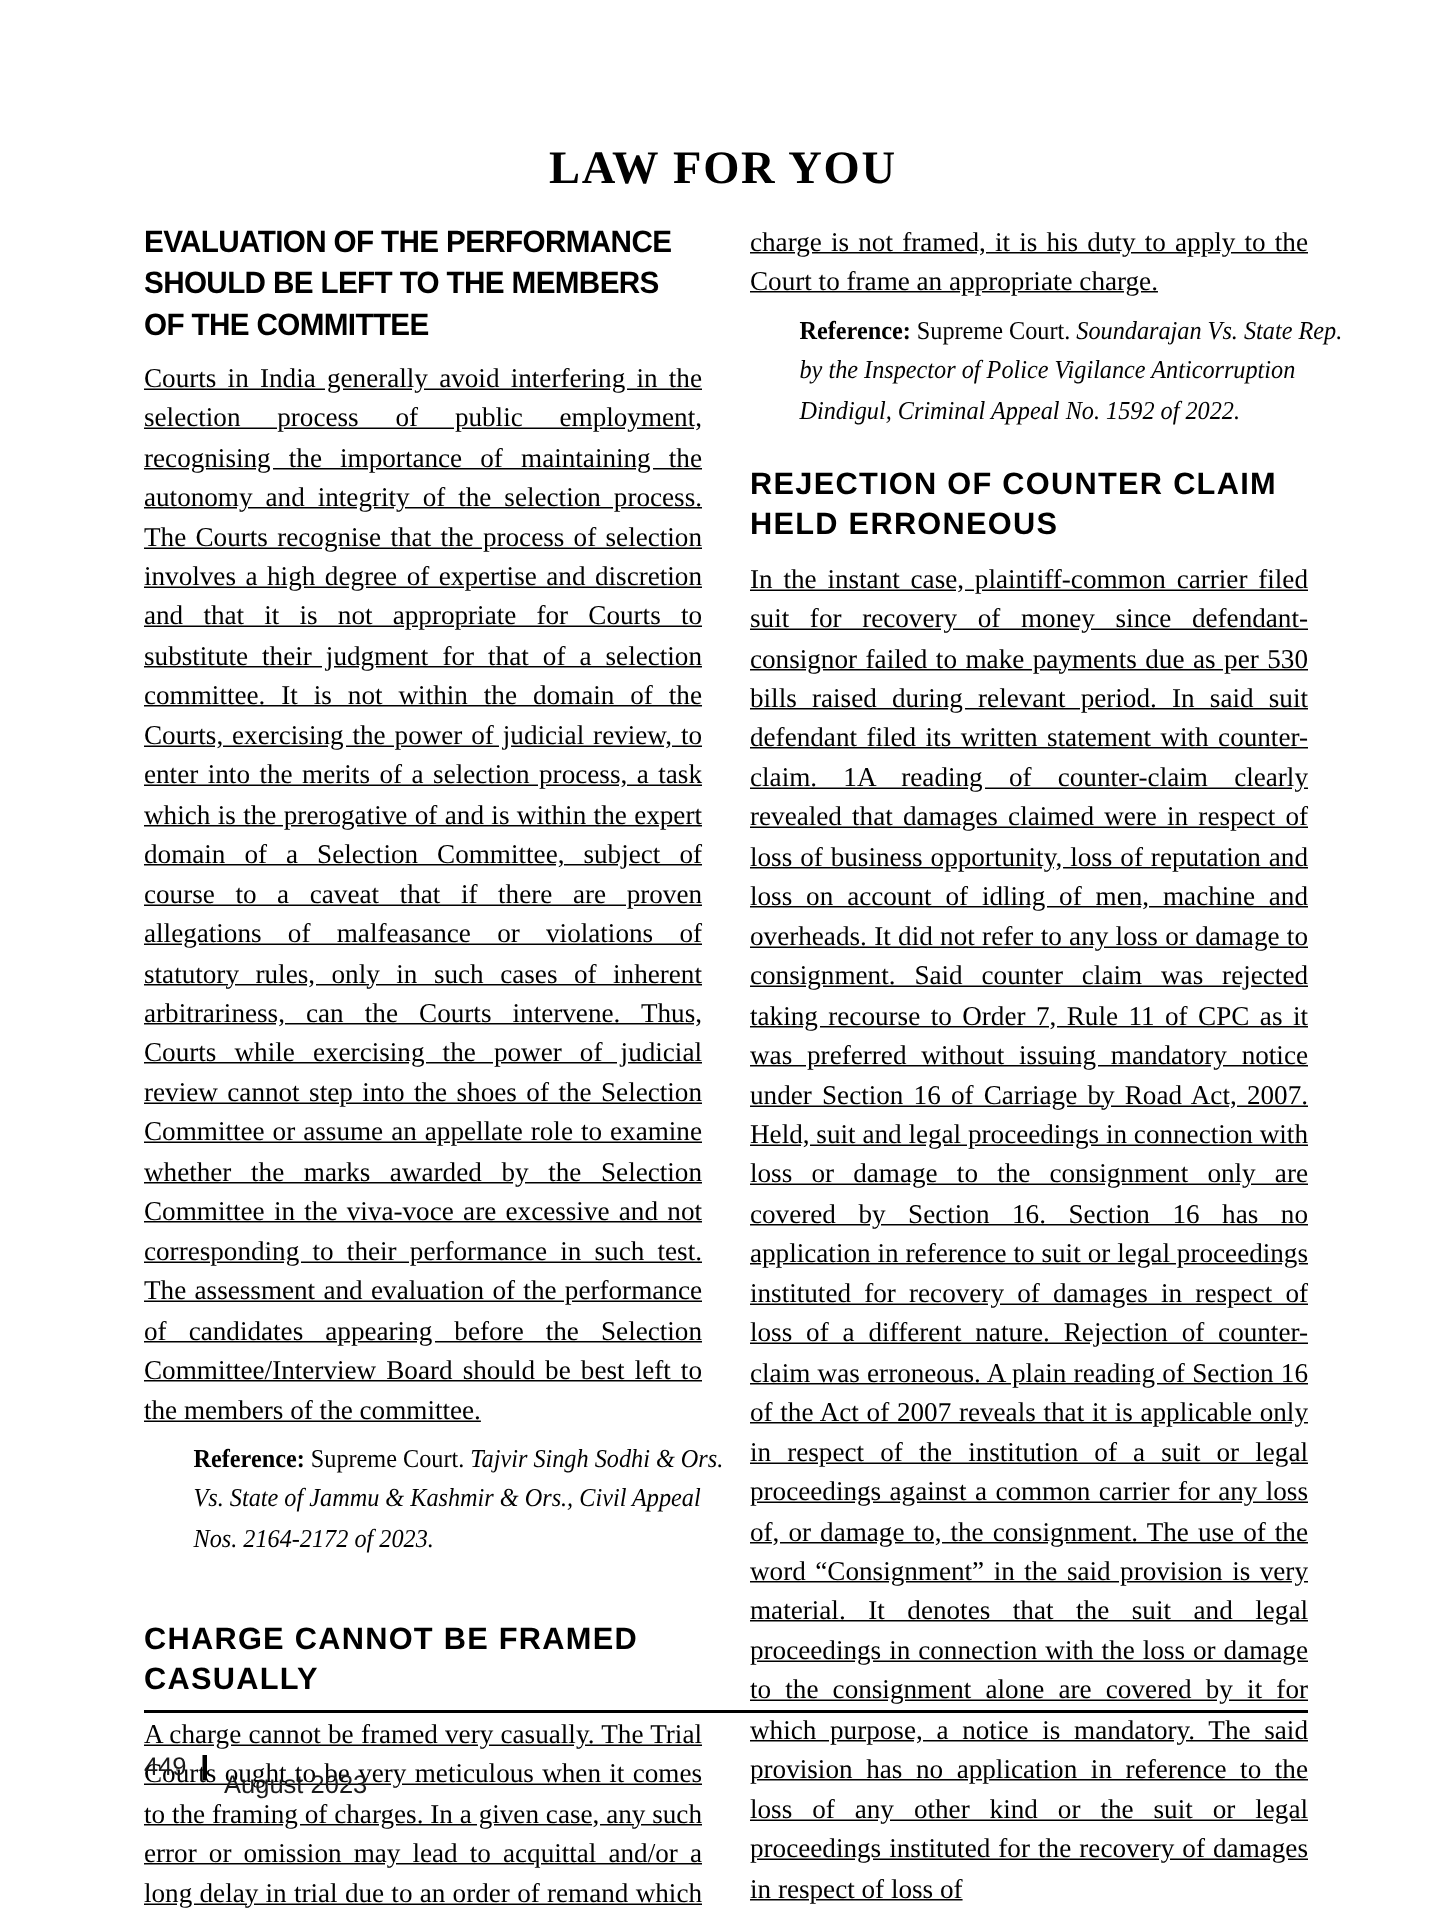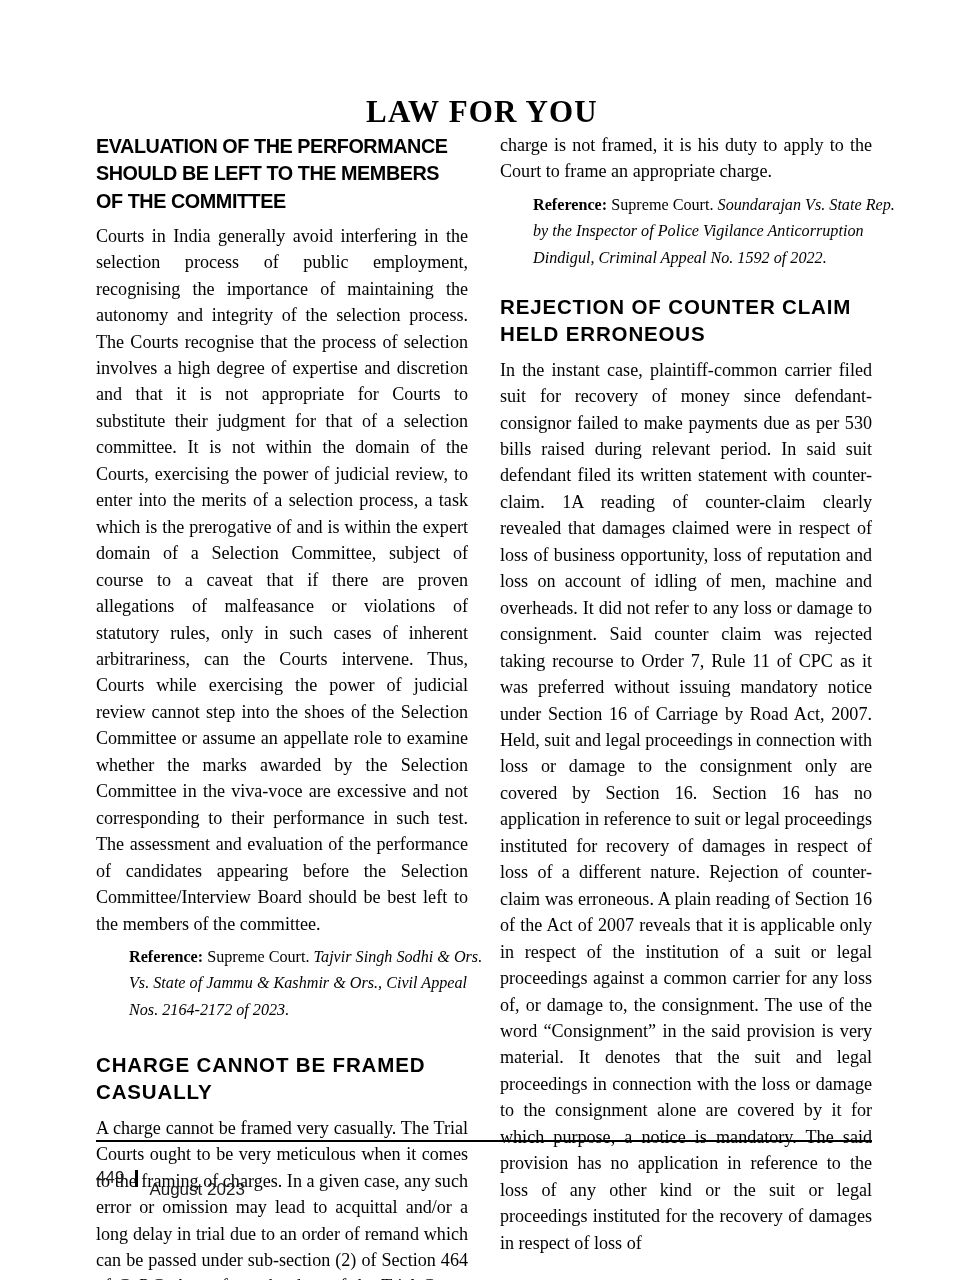--- a/index.html
+++ b/index.html
@@ -32,21 +32,21 @@
     font-size: 31px;
     letter-spacing: 1.2px;
     line-height: 1;
     margin: 0;
     color: #000;
   }
 
   
   .columns {
     position: absolute;
-    top: 132px;
+    top: 148px;
     left: 96px;
     width: 776px;
     height: 975px;
     display: flex;
     gap: 32px;
   }
   .col {
     width: 372px;
     flex: 0 0 372px;
     position: relative;
@@ -62,36 +62,37 @@
     color: #000;
     letter-spacing: -0.45px;
     transform: scaleX(0.965);
     transform-origin: left center;
   }
   h2.sec-head.spaced {
     letter-spacing: 0.85px;
     transform: scaleX(1);
   }
   h2.sec-head.gap-top {
-    margin-top: 28px;
+    margin-top: 40px;
   }
   h2.sec-head.gap-top-2 {
     margin-top: 22px;
   }
 
   
   p.body {
     font-family: "Liberation Serif", "DejaVu Serif", serif;
     font-size: 18.1px;
     line-height: 26.45px;
     text-align: justify;
     text-justify: inter-word;
     margin: 0;
     color: #000;
     hyphens: none;
+    text-decoration: underline;
   }
 
   
   .reference {
     font-family: "Liberation Serif", "DejaVu Serif", serif;
     font-size: 17.2px;
     line-height: 26.4px;
     margin: 7px 0 0 33px;
     text-align: left;
     color: #000;

